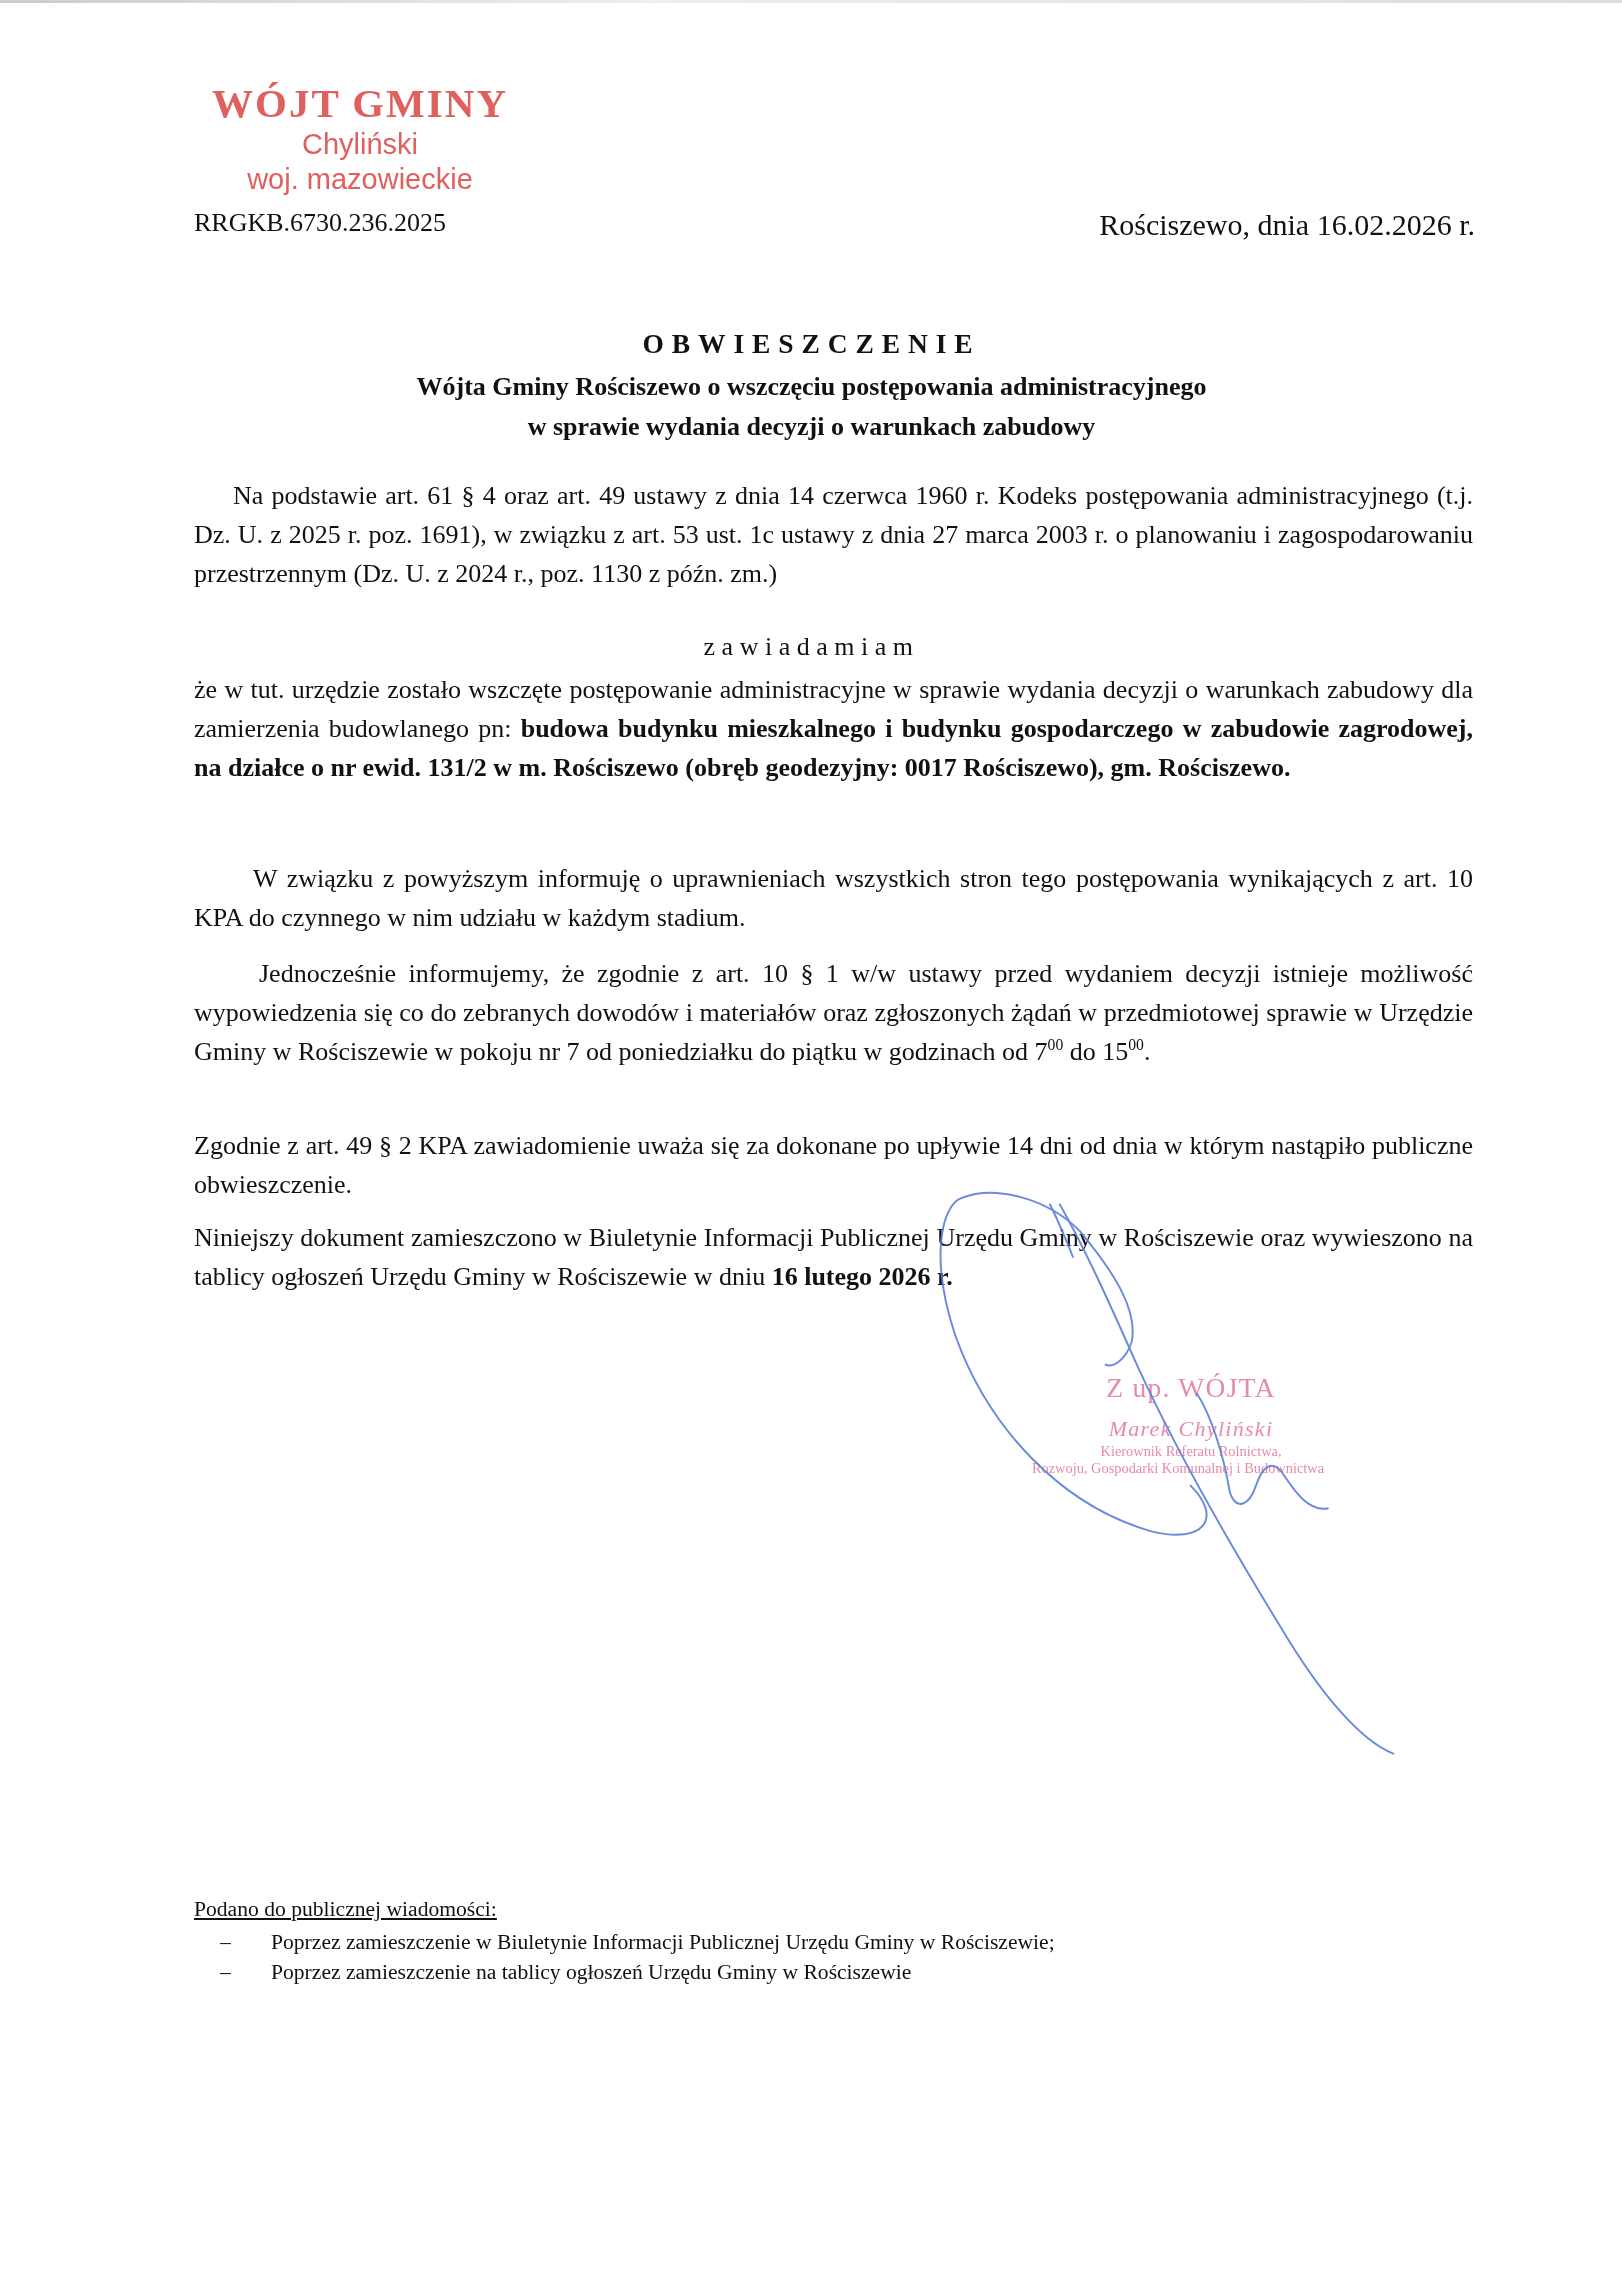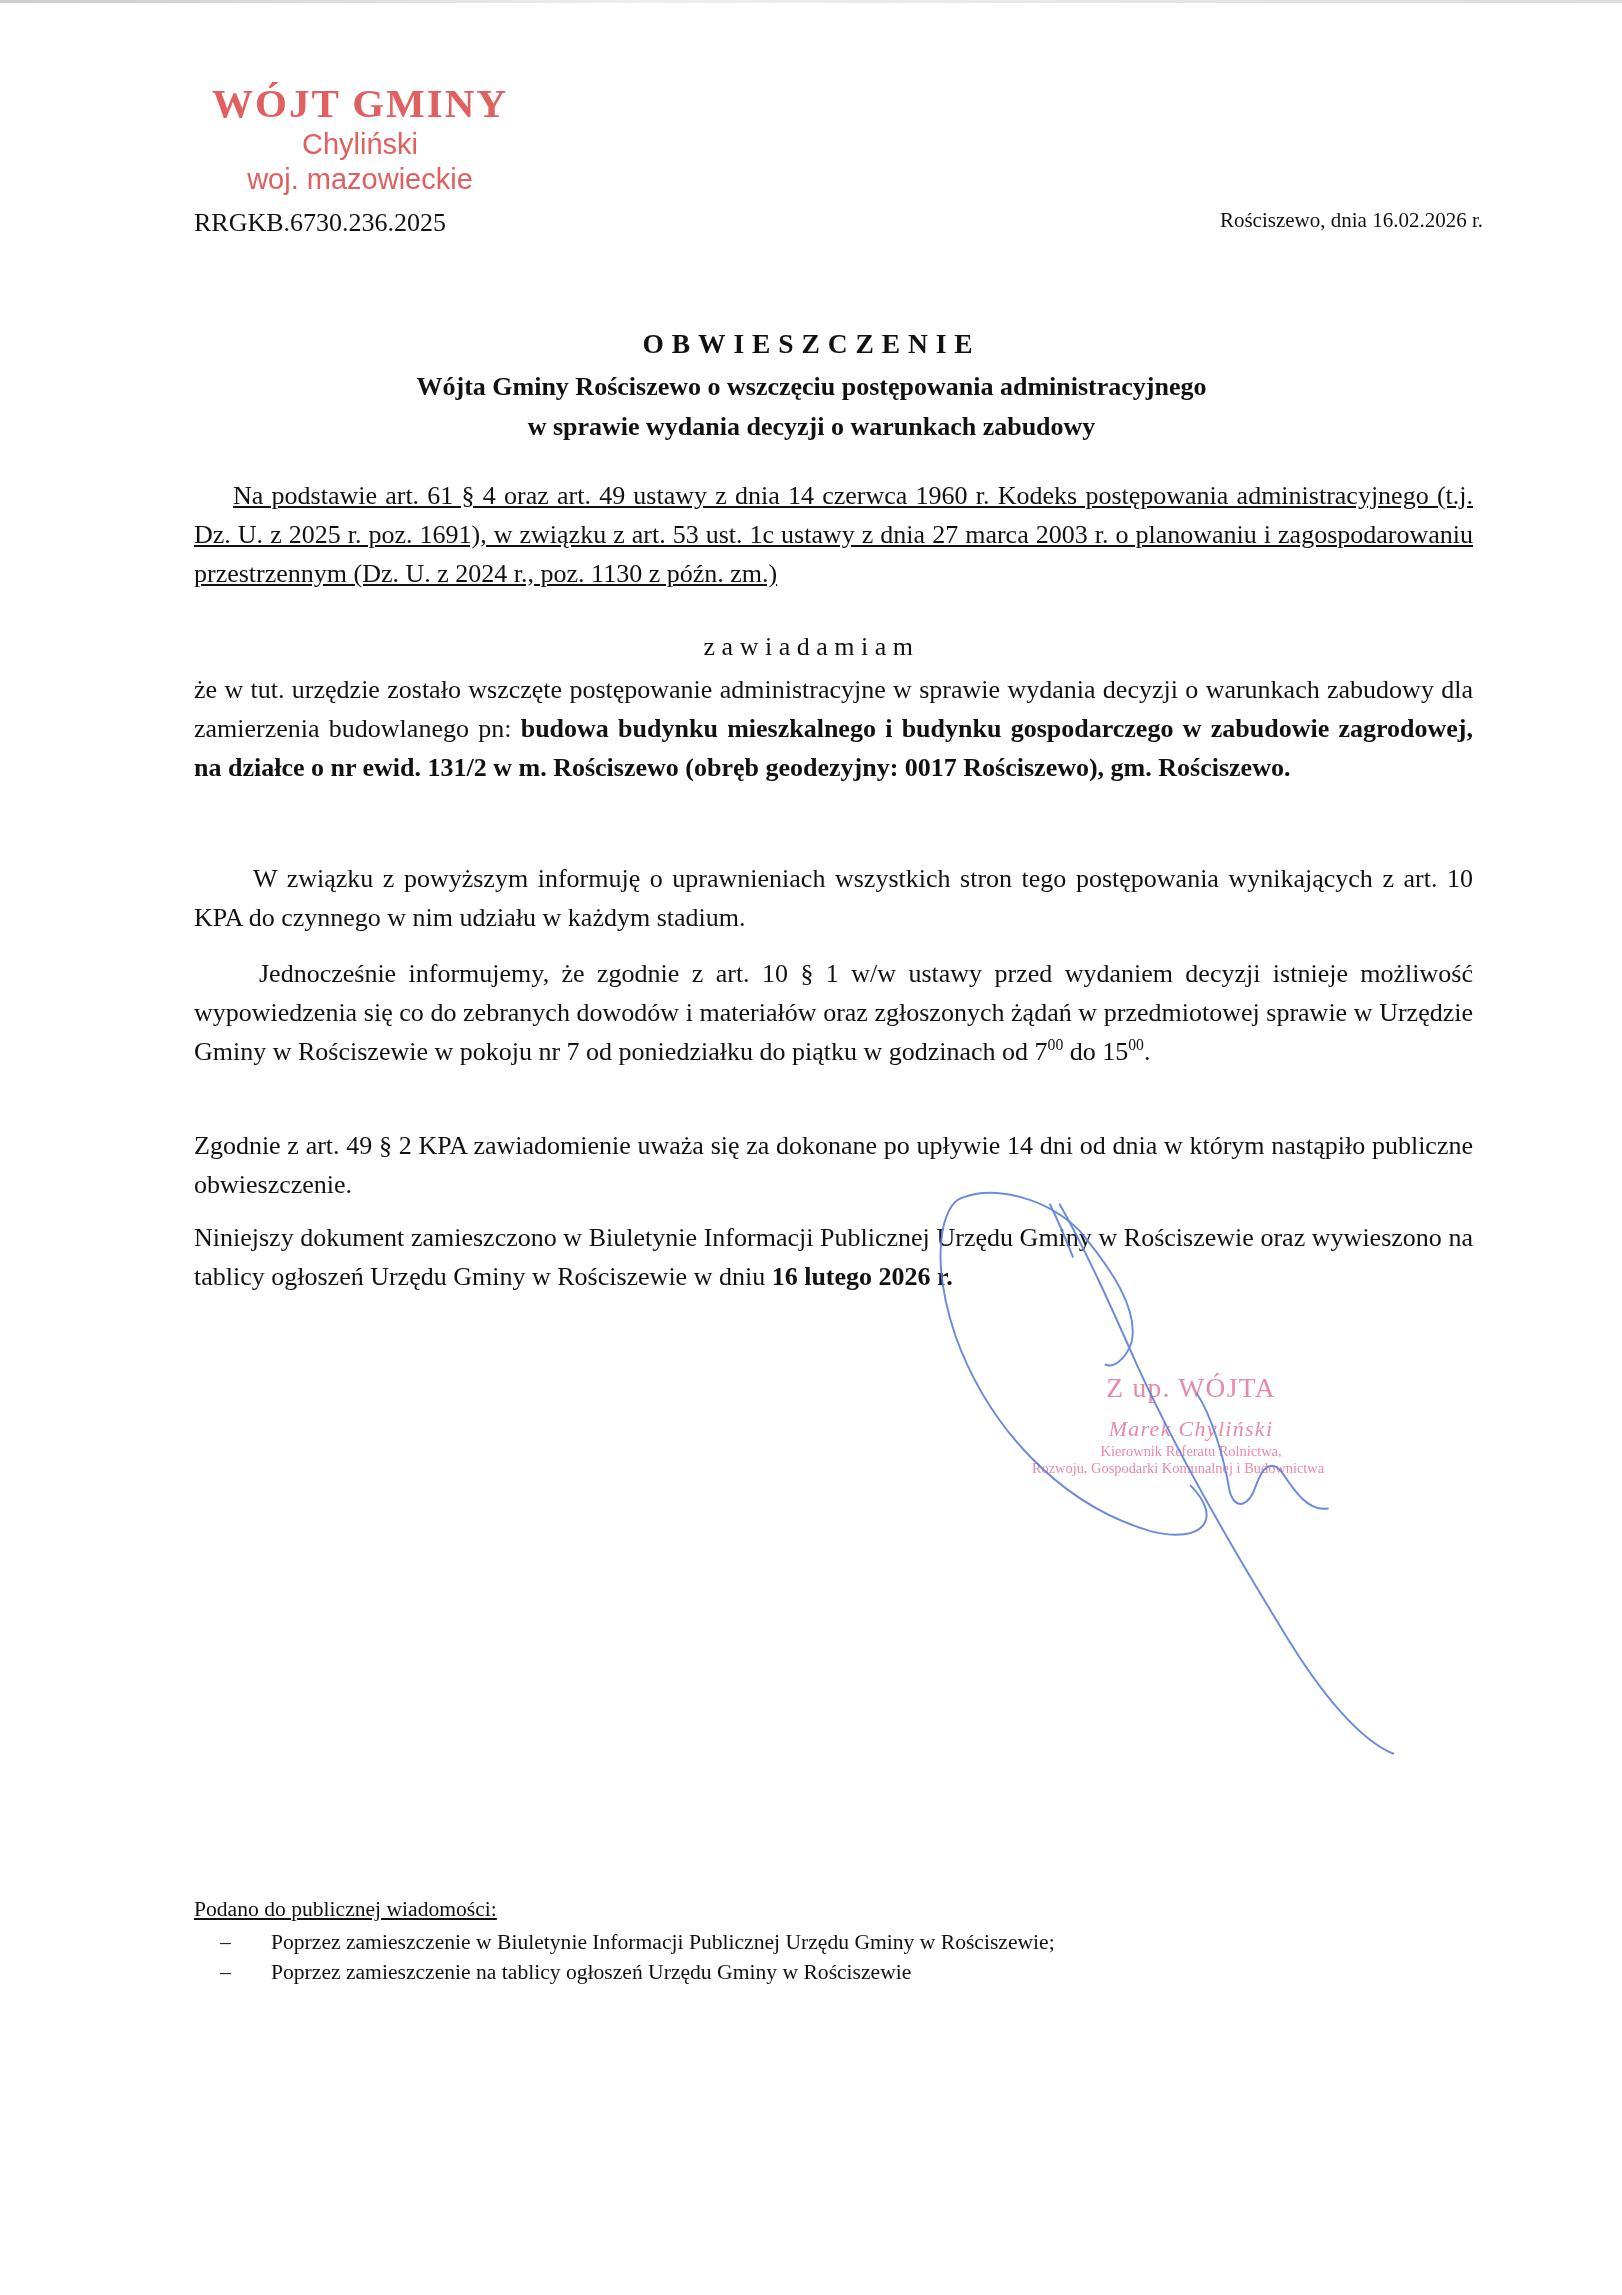--- a/index.html
+++ b/index.html
@@ -7,29 +7,29 @@
     .page { position: absolute; left: 0; top: 0; width: 1623px; height: 1993px; background: #fff; }
     .serif { font-family: "Liberation Serif", "DejaVu Serif", serif; color: #111; }
 
     
     .stamp { position: absolute; left: 190px; top: 79px; width: 340px; color: #e0605f; text-align: center; }
     .stamp .l1 { font-family: "Liberation Serif", serif; font-weight: bold; font-size: 41px; letter-spacing: 2px; line-height: 48px; }
     .stamp .l2 { font-family: "Liberation Sans", sans-serif; font-size: 29px; line-height: 35px; }
     .stamp .l3 { font-family: "Liberation Sans", sans-serif; font-size: 29px; line-height: 35px; }
 
     .refnum { position: absolute; left: 194px; top: 208px; font-size: 26px; }
-    .placedate { position: absolute; right: 140px; top: 208px; font-size: 21px; }
+    .placedate { position: absolute; right: 148px; top: 208px; font-size: 30px; }
 
     .title { position: absolute; left: 0; width: 1623px; text-align: center; }
     .t-main { top: 328px; font-size: 27.5px; font-weight: bold; letter-spacing: 7.9px; }
     .t-sub1 { top: 372px; font-size: 26px; font-weight: bold; }
     .t-sub2 { top: 412px; font-size: 26px; font-weight: bold; }
 
     .para { position: absolute; left: 194px; width: 1279px; font-size: 26px; line-height: 39px; text-align: justify; }
-    .p1 { top: 476px; text-indent: 39px; text-decoration: underline; }
+    .p1 { top: 476px; text-indent: 39px; }
     .zaw { position: absolute; left: 0; width: 1623px; text-align: center; top: 632px; font-size: 26px; font-weight: normal; letter-spacing: 6.5px; }
     .p2 { top: 670px; }
     .p3 { top: 859px; text-indent: 59px; }
     .p4 { top: 954px; text-indent: 65px; }
     .p5 { top: 1126px; }
     .p6 { top: 1218px; }
     .bold { font-weight: bold; font-family: Liberation Serif, serif; }
     sup { font-size: 15.7px; line-height: 0; }
 
     

